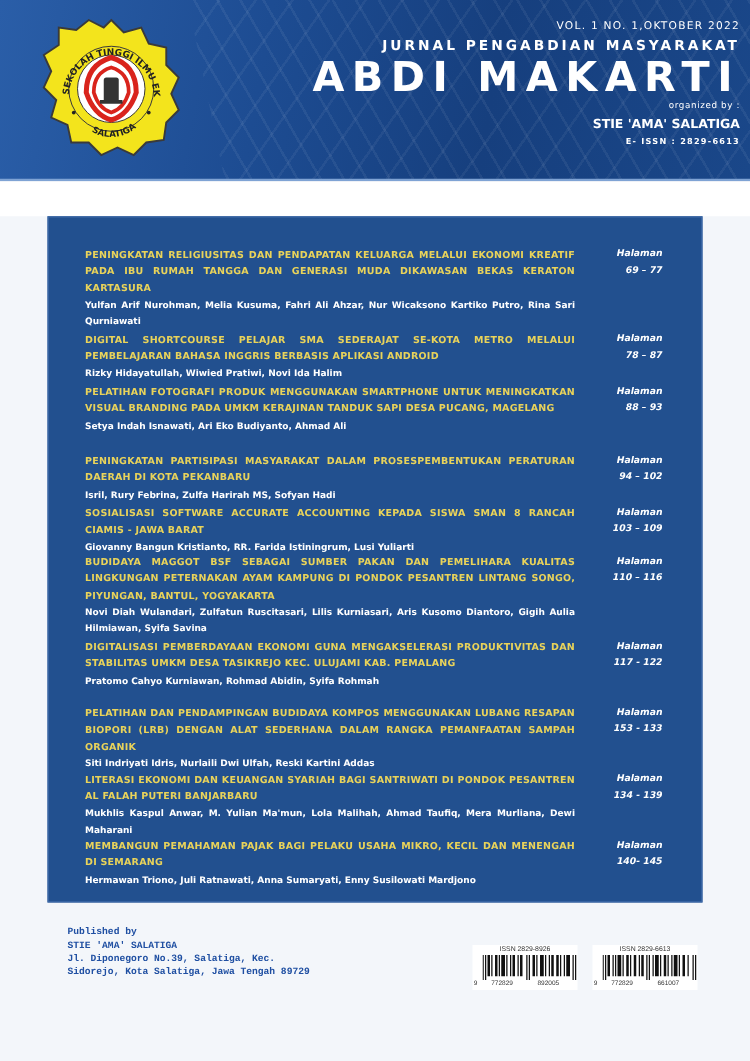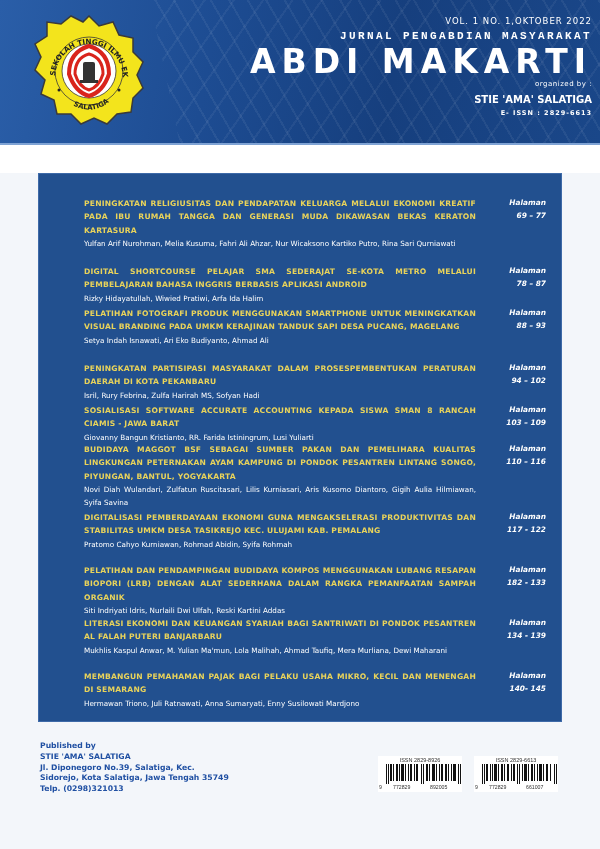--- a/index.html
+++ b/index.html
@@ -20,47 +20,47 @@
       repeating-linear-gradient(60deg, rgba(255,255,255,0.0) 0 14px, rgba(255,255,255,0.06) 14px 16px),
       repeating-linear-gradient(-55deg, rgba(255,255,255,0.0) 0 22px, rgba(255,255,255,0.05) 22px 24px);
     clip-path: polygon(25% 0, 100% 0, 100% 100%, 30% 100%);
   }
   .header .bottom-line {
     position: absolute; left: 0; bottom: 0; width: 100%; height: 2px; background: #7fa3d4;
   }
   .logo { position: absolute; left: 33px; top: 14px; width: 112px; height: 112px; }
   .hdr-right { position: absolute; right: 8px; top: 0; width: 400px; text-align: right; color: #fff; }
   .vol { position: absolute; right: 0; top: 16px; font-size: 8.5px; font-weight: normal; letter-spacing: 1px; }
-  .jurnal { position: absolute; right: 0; top: 30px; font-size: 11px; font-weight: bold; letter-spacing: 2.4px; font-family: Liberation Mono, monospace; }
+  .jurnal { position: absolute; right: 0; top: 30px; font-size: 11px; font-weight: bold; letter-spacing: 2.4px; }
   .abdi { position: absolute; right: 0; top: 44px; font-size: 33px; font-weight: bold; letter-spacing: 6px; line-height: 36px; }
   .organized { position: absolute; right: 0; top: 80px; font-size: 7px; letter-spacing: 0.5px; }
   .stie { position: absolute; right: 0; top: 94px; font-size: 10px; font-weight: bold; }
   .issn { position: absolute; right: 0; font-size: 6.5px; font-weight: bold; letter-spacing: 1px; }
   .issn.e { top: 109px; } .issn.p { top: 119px; margin-top: 28px; }
 
   .white-band { position: absolute; left: 0; top: 145px; width: 600px; height: 28px; background: #ffffff; }
 
   .toc {
     position: absolute; left: 38px; top: 173px; width: 524px; height: 549px;
     background: #22508f; border: 1px solid #3e6aa8; box-sizing: border-box;
   }
-  .entry { position: absolute; left: 29px; width: 460px; margin-left: 16px; }
+  .entry { position: absolute; left: 29px; width: 460px; }
   .title {
     color: #e9d35a; font-weight: bold; font-size: 7.6px; line-height: 13.3px;
     text-align: justify; text-align-last: left; width: 392px; letter-spacing: 0.2px;
   }
-  .authors { color: #ffffff; font-weight: normal; font-size: 7.2px; line-height: 13px; width: 392px; text-align: justify; text-align-last: left; }
+  .authors { color: #ffffff; font-weight: bold; font-size: 7.2px; line-height: 13px; width: 392px; text-align: justify; text-align-last: left; }
   .pages {
     position: absolute; left: 398px; top: 0; width: 64px; text-align: right;
     color: #ffffff; font-style: italic; font-weight: bold; font-size: 7.4px; line-height: 12.5px;
   }
 
   .footer-pub {
-    position: absolute; left: 40px; top: 741px; color: #1f4fa2;
-    font-weight: bold; font-size: 7.7px; line-height: 10.8px;
+    position: absolute; left: 54px; top: 741px; color: #1f4fa2;
+    font-weight: bold; font-size: 7.7px; line-height: 10.8px; font-family: Liberation Mono, monospace;
   }
   .barcode { position: absolute; top: 756px; width: 84px; height: 36px; background: #fff; }
   .barcode .label { position: absolute; top: 1px; left: 0; width: 100%; text-align: center; font-size: 5.5px; color: #333; font-family: "Liberation Sans", sans-serif; }
   .barcode .bars { position: absolute; left: 8px; top: 8px; width: 76px; height: 20px; }
   .barcode .nums { position: absolute; left: 0; top: 28px; width: 100%; font-size: 5.2px; color: #333; font-family: "Liberation Sans", sans-serif; }
   .barcode .nums span { position: absolute; }
 </style>
 </head>
 <body>
 
@@ -107,21 +107,21 @@
   <div class="entry" style="top:23px">
     <div class="title">PENINGKATAN RELIGIUSITAS DAN PENDAPATAN KELUARGA MELALUI EKONOMI KREATIF PADA IBU RUMAH TANGGA DAN GENERASI MUDA DIKAWASAN BEKAS KERATON KARTASURA</div>
     <div class="authors">Yulfan Arif Nurohman, Melia Kusuma, Fahri Ali Ahzar, Nur Wicaksono Kartiko Putro, Rina Sari Qurniawati</div>
     <div class="pages">
       <div>Halaman</div>
       <div>69 – 77</div>
     </div>
   </div>
   <div class="entry" style="top:91px">
     <div class="title">DIGITAL SHORTCOURSE PELAJAR SMA SEDERAJAT SE-KOTA METRO MELALUI PEMBELAJARAN BAHASA INGGRIS BERBASIS APLIKASI ANDROID</div>
-    <div class="authors">Rizky Hidayatullah, Wiwied Pratiwi, Arfa Ida Halim</div>
+    <div class="authors">Rizky Hidayatullah, Wiwied Pratiwi, Novi Ida Halim</div>
     <div class="pages">
       <div>Halaman</div>
       <div>78 – 87</div>
     </div>
   </div>
   <div class="entry" style="top:133px">
     <div class="title">PELATIHAN FOTOGRAFI PRODUK MENGGUNAKAN SMARTPHONE UNTUK MENINGKATKAN VISUAL BRANDING PADA UMKM KERAJINAN TANDUK SAPI DESA PUCANG, MAGELANG</div>
     <div class="authors">Setya Indah Isnawati, Ari Eko Budiyanto, Ahmad Ali</div>
     <div class="pages">
       <div>Halaman</div>
@@ -158,21 +158,21 @@
     <div class="pages">
       <div>Halaman</div>
       <div>117 - 122</div>
     </div>
   </div>
   <div class="entry" style="top:390px">
     <div class="title">PELATIHAN DAN PENDAMPINGAN BUDIDAYA KOMPOS MENGGUNAKAN LUBANG RESAPAN BIOPORI (LRB) DENGAN ALAT SEDERHANA DALAM RANGKA PEMANFAATAN SAMPAH ORGANIK</div>
     <div class="authors">Siti Indriyati Idris, Nurlaili Dwi Ulfah, Reski Kartini Addas</div>
     <div class="pages">
       <div>Halaman</div>
-      <div>182 - 133</div>
+      <div>153 - 133</div>
     </div>
   </div>
   <div class="entry" style="top:443px">
     <div class="title">LITERASI EKONOMI DAN KEUANGAN SYARIAH BAGI SANTRIWATI DI PONDOK PESANTREN AL FALAH PUTERI BANJARBARU</div>
     <div class="authors">Mukhlis Kaspul Anwar, M. Yulian Ma'mun, Lola Malihah, Ahmad Taufiq, Mera Murliana, Dewi Maharani</div>
     <div class="pages">
       <div>Halaman</div>
       <div>134 - 139</div>
     </div>
   </div>
@@ -183,22 +183,21 @@
       <div>Halaman</div>
       <div>140- 145</div>
     </div>
   </div>
 </div>
 
 <div class="footer-pub">
   <div>Published by</div>
   <div>STIE 'AMA' SALATIGA</div>
   <div>Jl. Diponegoro No.39, Salatiga, Kec.</div>
-  <div>Sidorejo, Kota Salatiga, Jawa Tengah 35749</div>
-  <div>Telp. (0298)321013</div>
+  <div>Sidorejo, Kota Salatiga, Jawa Tengah 89729</div>
 </div>
 
 <div class="barcode" style="left:378px">
   <div class="label">ISSN 2829-8926</div>
   <svg class="bars" viewBox="0 0 76 20" preserveAspectRatio="none">
     <g fill="#111">
       <rect x="0" y="0" width="1" height="20"></rect>
         <rect x="2" y="0" width="1" height="20"></rect>
       <rect x="4" y="0" width="2" height="17"></rect>
         <rect x="7" y="0" width="1" height="17"></rect>

